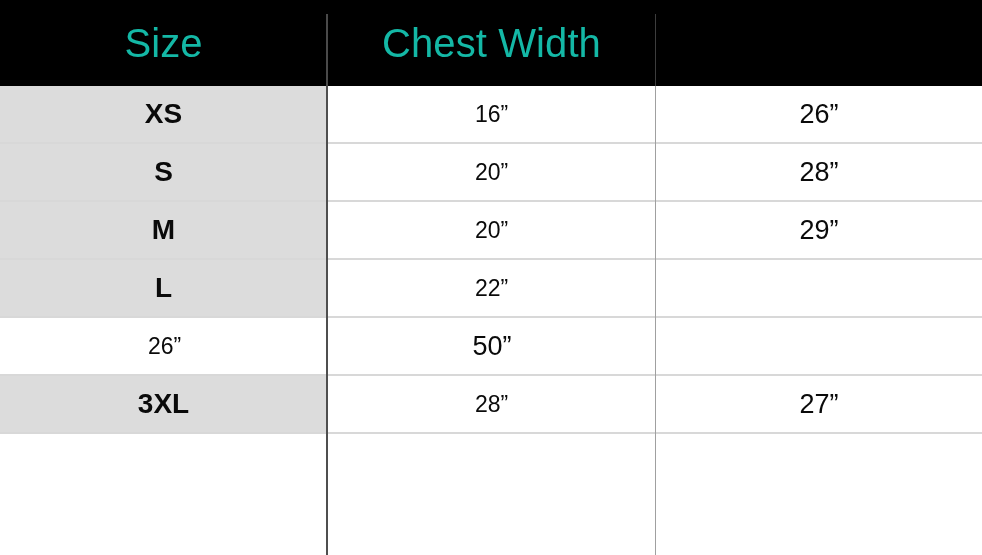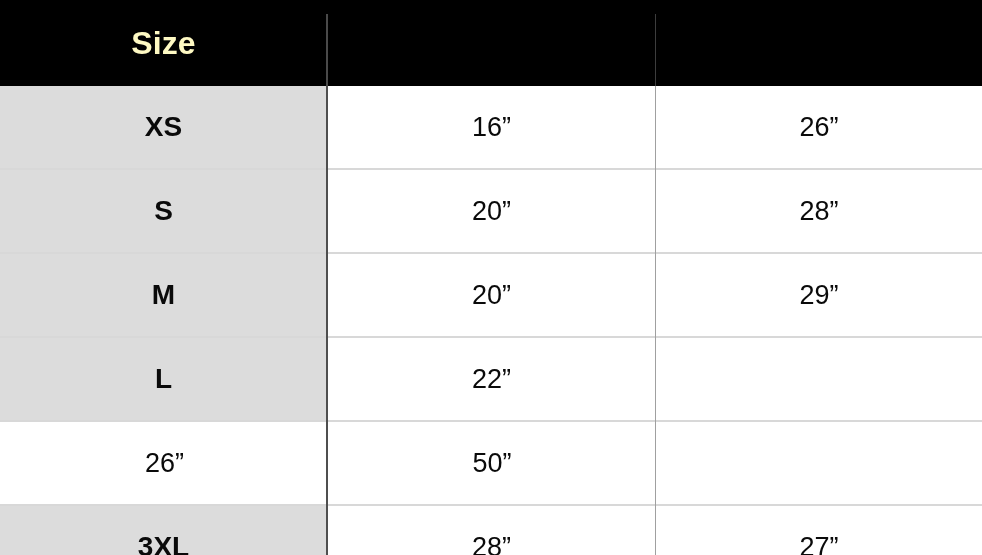--- a/index.html
+++ b/index.html
@@ -28,23 +28,23 @@
     display: flex;
     width: 982px;
     height: 86px;
     background: #000000;
     box-sizing: border-box;
   }
   .chart-header .hcell {
     display: flex;
     align-items: center;
     justify-content: center;
-    color: #fef9c3;
-    font-weight: bold;
-    font-size: 32px;
+    color: #14b8a6;
+    font-weight: normal;
+    font-size: 40px;
     letter-spacing: 0.1px;
     box-sizing: border-box;
     height: 86px;
   }
   .hcell.col-size   { width: 327px; }
   .hcell.col-chest  { width: 329px; }
   .hcell.col-body   { width: 326px; }
 
   
   .hdiv {
@@ -61,21 +61,21 @@
   .chart-body {
     position: relative;
     width: 982px;
     height: 469px;
     box-sizing: border-box;
   }
 
   .chart-row {
     display: flex;
     width: 982px;
-    height: 84px;
+    height: 58px;
     box-sizing: border-box;
     border-bottom: 2px solid #d8d8d8;
   }
   .chart-row:last-child { border-bottom: none; }
 
   .cell {
     display: flex;
     align-items: center;
     justify-content: center;
     box-sizing: border-box;
@@ -85,21 +85,21 @@
   .cell.col-size {
     width: 327px;
     background: #dcdcdc;
     font-weight: bold;
     font-size: 28px;
   }
   .cell.col-chest {
     width: 329px;
     background: #ffffff;
     font-weight: normal;
-    font-size: 27px;
+    font-size: 23px;
   }
   .cell.col-body {
     width: 326px;
     background: #ffffff;
     font-weight: normal;
     font-size: 27px;
   }
 
   
   .bdiv {
@@ -118,20 +118,21 @@
     background: #a0a0a0;
   }
 </style>
 </head>
 <body>
 
 <div class="size-chart">
 
   <div class="chart-header">
     <div class="hcell col-size">Size</div>
+    <div class="hcell col-chest">Chest Width</div>
     <div class="hdiv one"></div>
     <div class="hdiv two"></div>
   </div>
 
   <div class="chart-body" id="chart-body">
       <div class="chart-row">
         <div class="cell col-size">XS</div>
         <div class="cell col-chest">16”</div>
         <div class="cell col-body">26”</div>
       </div>

